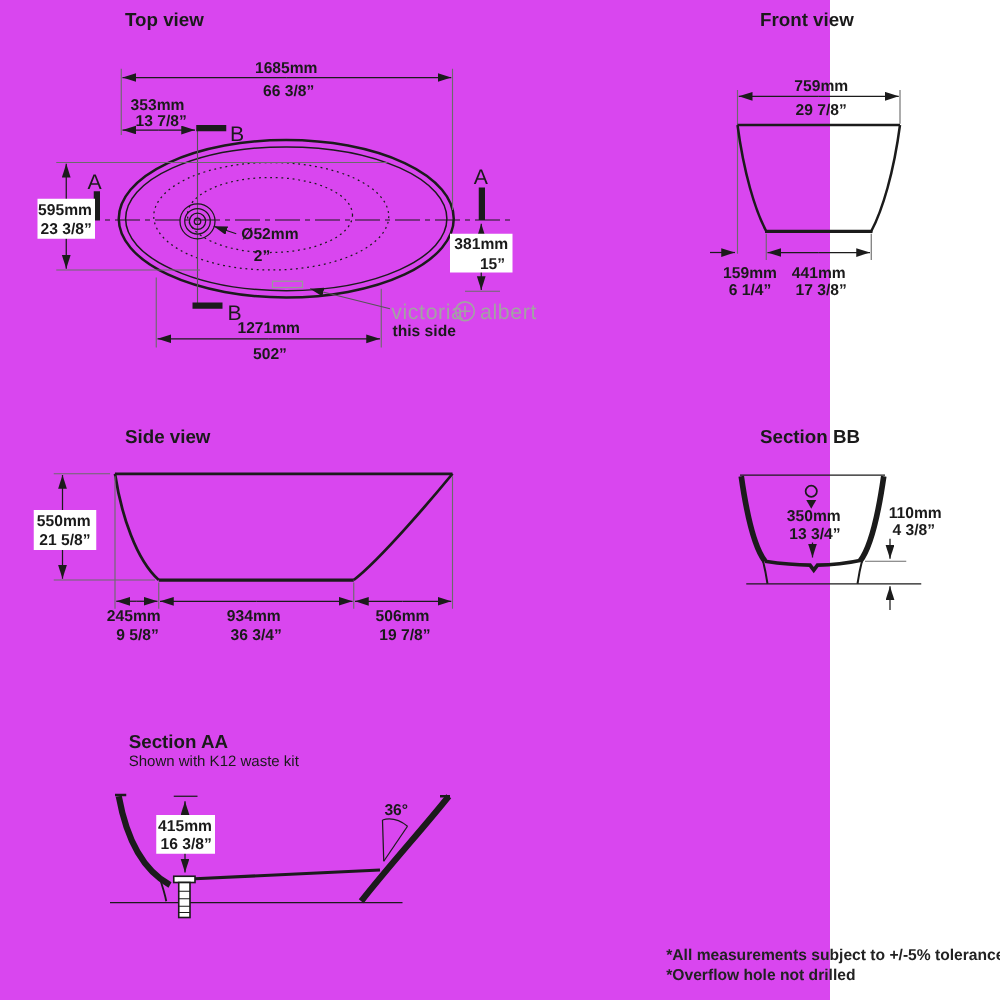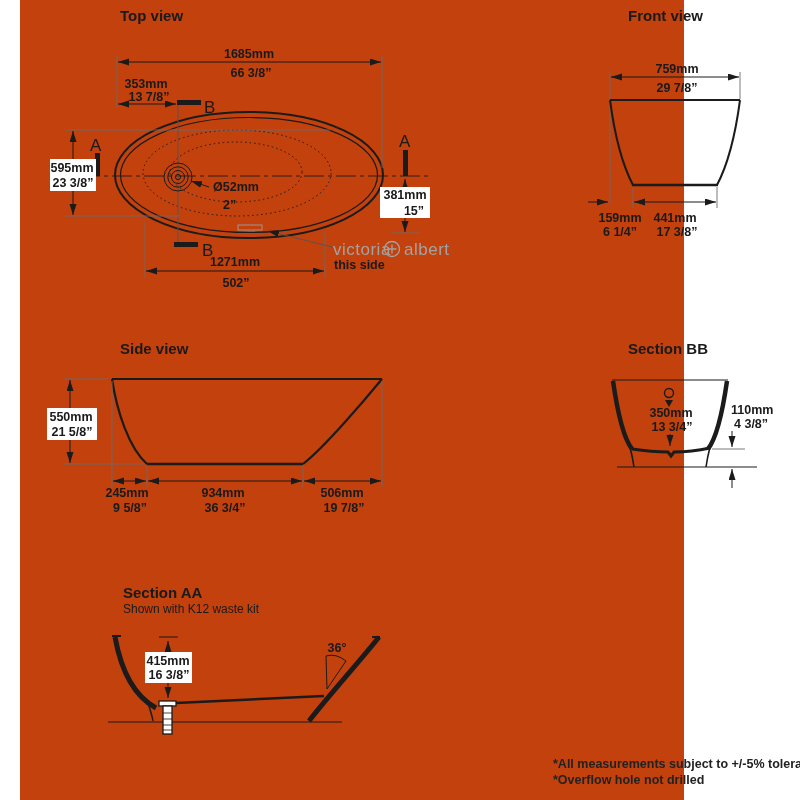--- a/index.html
+++ b/index.html
@@ -1,16 +1,16 @@
 <!DOCTYPE html>
 <html><head>
 <meta charset="utf-8">
 <style>
   html,body{margin:0;padding:0;background:#fff;}
-  .page{width:664px;height:800px;background:#c2410c;position:relative;font-family:"Liberation Sans",sans-serif;margin-left:20px;}
+  .page{width:664px;height:800px;background:#d946ef;position:relative;font-family:"Liberation Sans",sans-serif;}
   svg{display:block;}
   .ttl{font:bold 15px "Liberation Sans",sans-serif;fill:#1a1a1a;}
   .sub{font:12px "Liberation Sans",sans-serif;fill:#1a1a1a;}
   .dim{font:bold 12.5px "Liberation Sans",sans-serif;fill:#1a1a1a;}
   .ab{font:17px "Liberation Sans",sans-serif;fill:#1a1a1a;}
   .logo{font:17px "Liberation Sans",sans-serif;fill:#a3a3a3;letter-spacing:.5px;}
   .thisside{font:bold 12.5px "Liberation Sans",sans-serif;fill:#1a1a1a;}
   .note{font:bold 12.5px "Liberation Sans",sans-serif;fill:#222;}
   .ln{stroke:#1b1b1b;fill:none;}
   .ext{stroke:#6b6b6b;stroke-width:.9;fill:none;}

